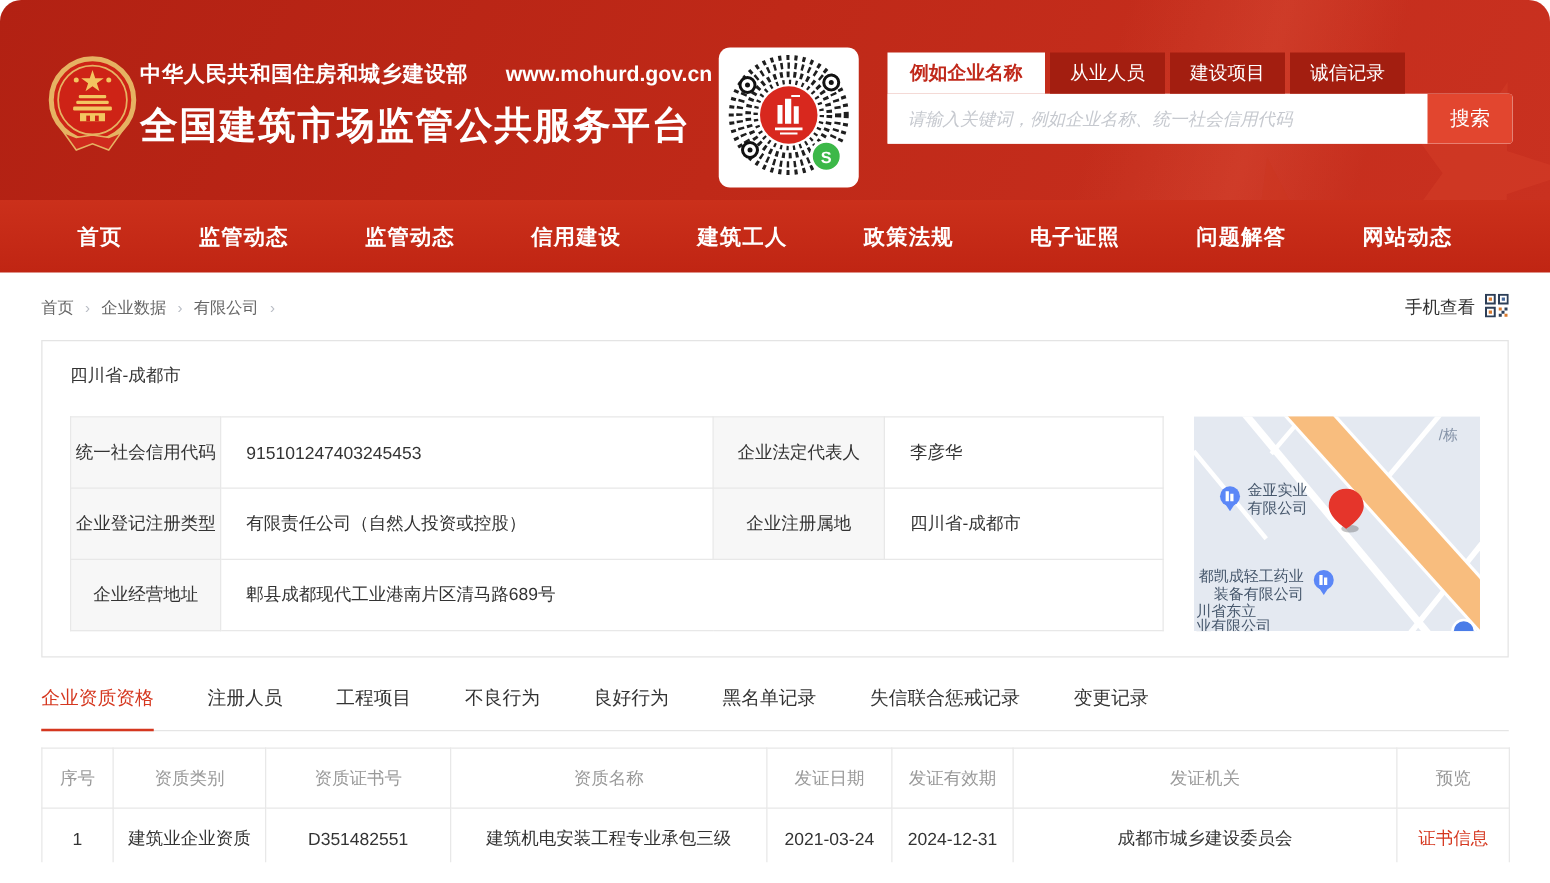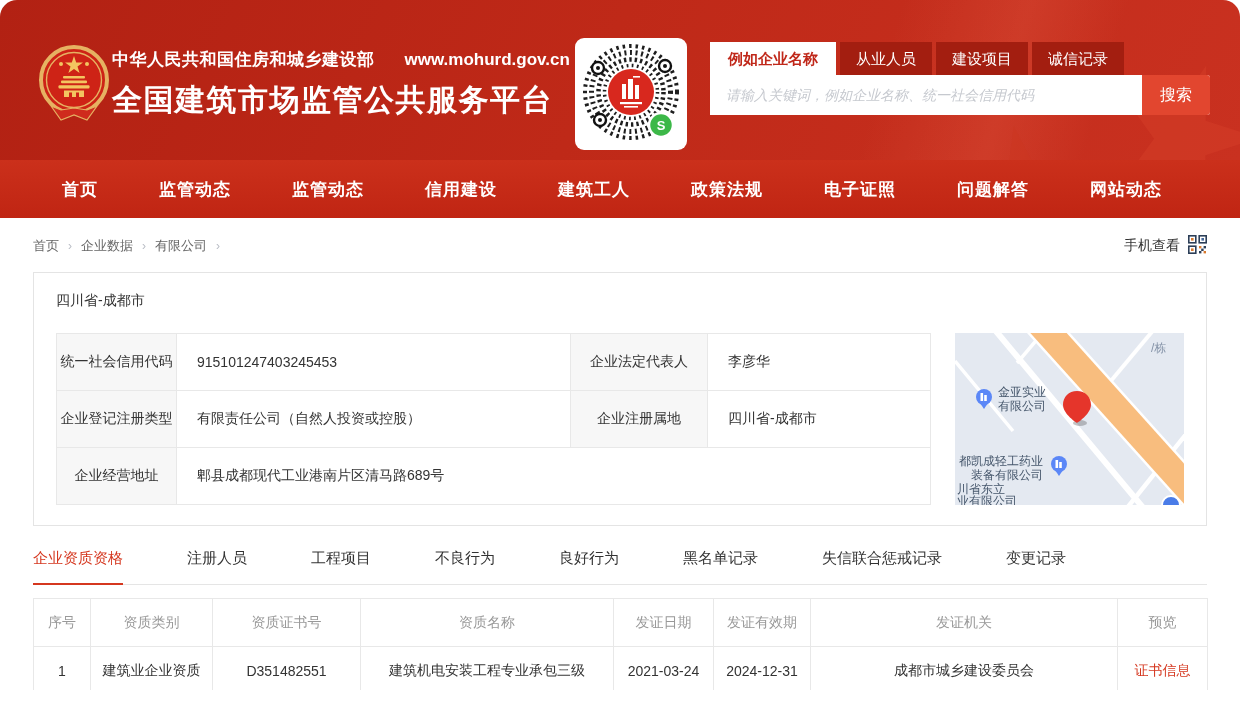--- a/index.html
+++ b/index.html
@@ -52,21 +52,21 @@
   .company-name { font-size:20px; font-weight:bold; color:#333; }
   .company-region { font-size:14px; color:#333; }
   .card-body { display:flex; gap:24px; margin-top:23px; }
   .info-table { border-collapse:collapse; width:874px; table-layout:fixed; }
   .info-table td { border:1px solid #e8e8e8; font-size:14px; color:#333; height:56px; }
   .info-table td.lbl { background:#f7f7f7; text-align:center; }
   .info-table td.val { padding-left:20px; background:#fff; }
   .map-box { width:235px; height:172px; overflow:hidden; cursor:grab; }
 
   
-  .detail-tabs { margin:23px 33px 0; display:flex; gap:64px; border-bottom:1px solid #e5e5e5; }
+  .detail-tabs { margin:23px 33px 0; display:flex; gap:43px; border-bottom:1px solid #e5e5e5; }
   .dtab { font-size:15px; color:#333; padding-bottom:15px; cursor:pointer; white-space:nowrap; }
   .dtab.active { color:#d5371f; border-bottom:2px solid #d5371f; margin-bottom:-1px; }
 
   
   .qual-table { margin:13px 33px 0; border-collapse:collapse; width:1174px; table-layout:fixed; }
   .qual-table th, .qual-table td { border:1px solid #e8e8e8; text-align:center; overflow:hidden; white-space:nowrap; }
   .qual-table th { color:#999; font-weight:normal; font-size:14px; height:48px; }
   .qual-table td { color:#333; font-size:14px; height:49px; }
   .cert-link { color:#d5371f; cursor:pointer; }
 </style>

